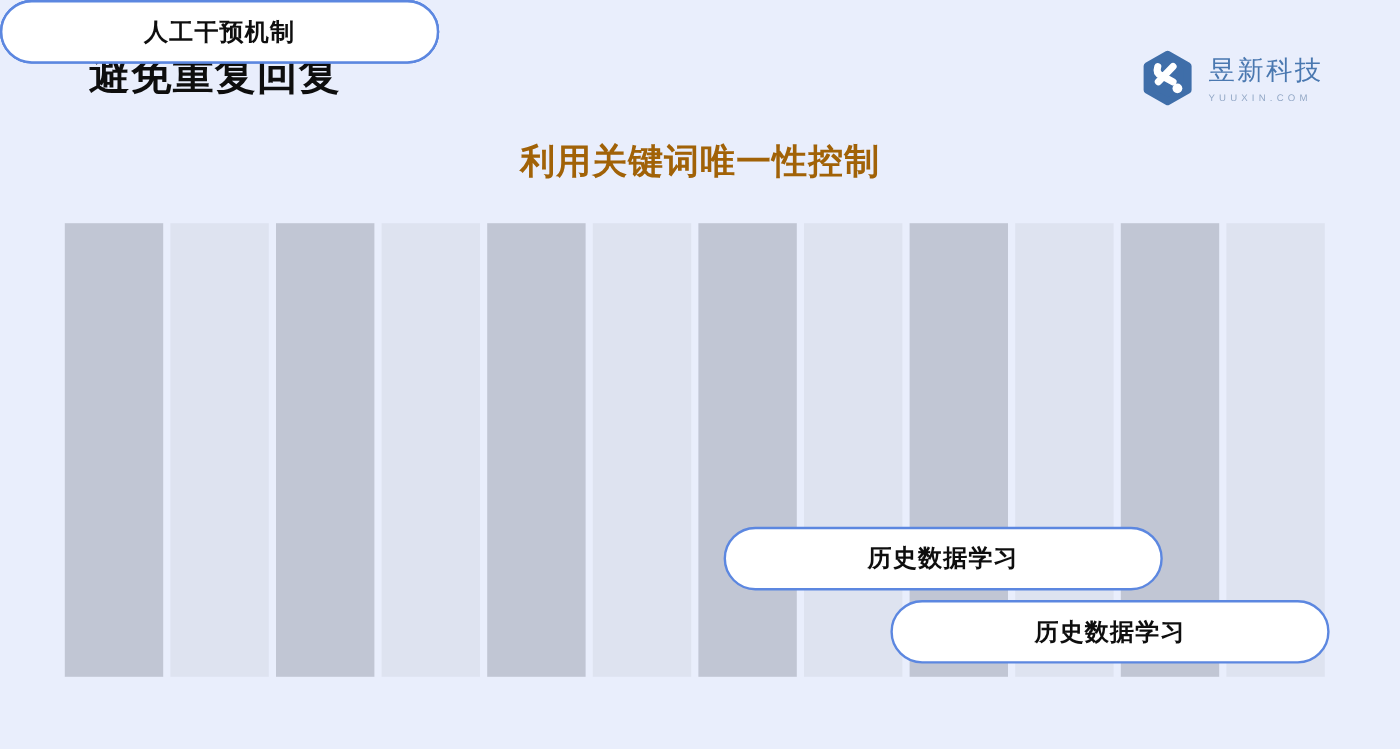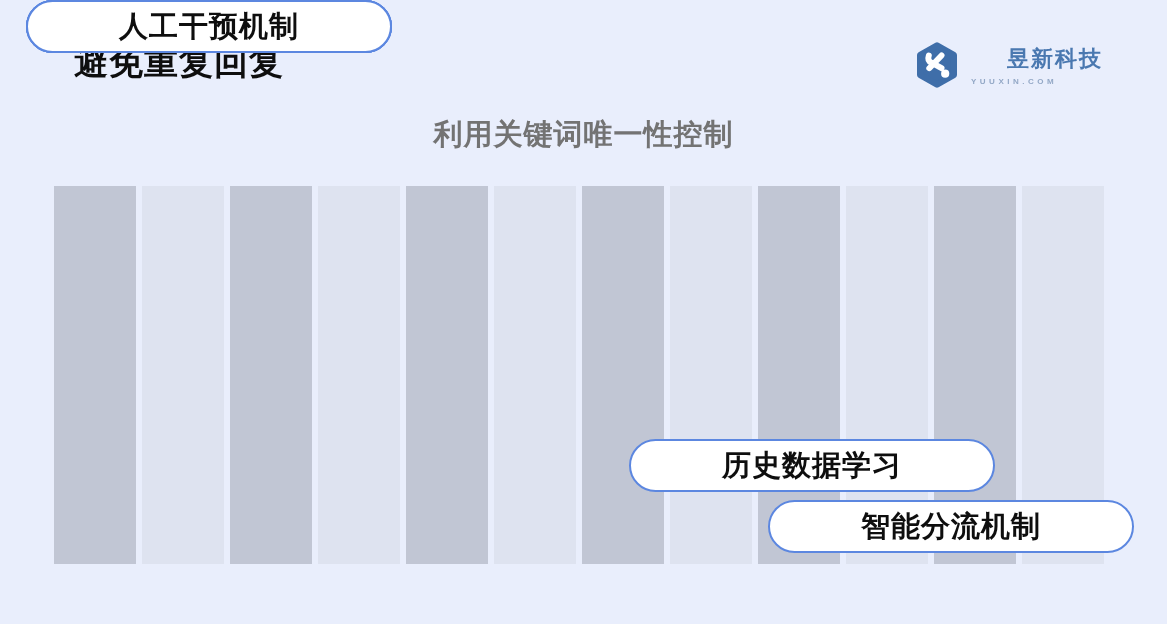--- a/index.html
+++ b/index.html
@@ -19,31 +19,31 @@
     letter-spacing: 1px;
     margin-left: 12px;
   }
   .logo {
     position: absolute; top: 40px; right: 64px;
     display: flex; align-items: center; gap: 10px;
   }
   .logo-icon { width: 48px; height: 50px; }
   .logo-text-col { display: flex; flex-direction: column; }
   .logo-name {
-    font-size: 22px; font-weight: bold; color: #4a78b0; letter-spacing: 2px; margin-left: 36px;
+    font-size: 22px; font-weight: normal; color: #4a78b0; letter-spacing: 2px;
   }
   .logo-domain {
-    font-size: 8px; font-weight: bold; color: #93a8c6;
+    font-size: 8px; font-weight: normal; color: #93a8c6;
     letter-spacing: 3.5px; margin-top: 3px;
   }
 
   .subtitle {
     position: absolute; left: 0; right: 0; top: 115px;
     text-align: center;
-    font-size: 29px; font-weight: bold; color: #737373;
+    font-size: 29px; font-weight: bold; color: #a16207;
     letter-spacing: 1px;
   }
 
   
   .stripe-band {
     position: absolute; left: 0; top: 186px;
     width: 1167px; height: 378px;
   }
   .stripe {
     position: absolute; top: 0; height: 378px; width: 82px;
@@ -53,23 +53,22 @@
 
   
   .pill {
     position: absolute;
     width: 366px; height: 53px;
     background: #ffffff;
     border: 2px solid var(--pill-border, #5c87e0);
     border-radius: 28px;
     box-sizing: border-box;
     display: flex; align-items: center; justify-content: center;
-    font-size: 29px; font-weight: bold; color: #0e0e0e;
+    font-size: 20px; font-weight: bold; color: #0e0e0e;
     letter-spacing: 1px;
-    margin-left: 26px;
   }
   .pill:nth-of-type(1) { left: 53px;  top: 191px; }
   .pill:nth-of-type(2) { left: 190px; top: 253px; }
   .pill:nth-of-type(3) { left: 328px; top: 315px; }
   .pill:nth-of-type(4) { left: 467px; top: 377px; }
   .pill:nth-of-type(5) { left: 603px; top: 439px; }
   .pill:nth-of-type(6) { left: 742px; top: 500px; }
 </style>
 </head>
 <body>
@@ -104,19 +103,18 @@
       <div class="stripe light" style="left: 494px;"></div>
       <div class="stripe dark" style="left: 582px;"></div>
       <div class="stripe light" style="left: 670px;"></div>
       <div class="stripe dark" style="left: 758px;"></div>
       <div class="stripe light" style="left: 846px;"></div>
       <div class="stripe dark" style="left: 934px;"></div>
       <div class="stripe light" style="left: 1022px;"></div>
     </div>
 
   <div class="pill">历史数据学习</div>
-  <div class="pill">智能分流机制</div>
   <div class="pill">历史数据学习</div>
   <div class="pill">多语言支持</div>
   <div class="pill">用户反馈整合</div>
   <div class="pill">人工干预机制</div>
 
 </div>
 
 </body></html>

